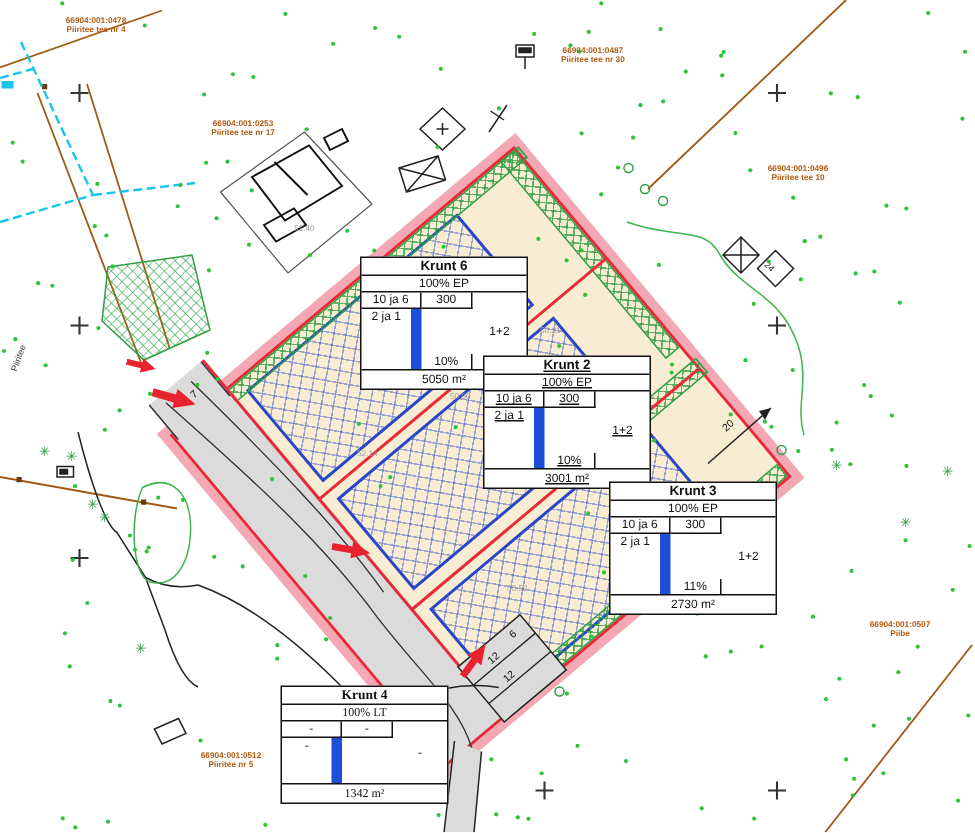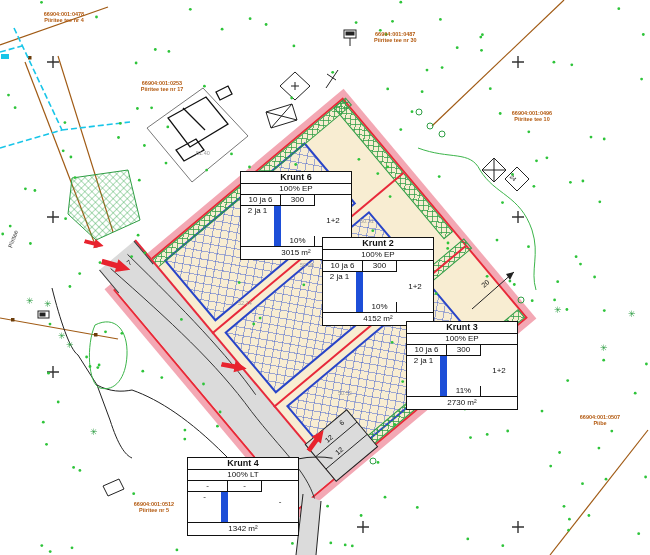--- a/index.html
+++ b/index.html
@@ -373,50 +373,50 @@
   <div class="kbox" style="left:240px;top:171px;">
     <div class="k-name">Krunt 6</div>
     <div class="k-use">100% EP</div>
     <div class="k-mid">
       <div class="ka">10 ja 6</div>
       <div class="kb">300</div>
       <div class="kc">2 ja 1</div>
       <div class="kd">10%</div>
       <div class="ke">1+2</div>
     </div>
-    <div class="k-area">3015 m²</div>
-  </div>
-
-  <div class="kbox" style="left:322px;top:237px;">
+    <div class="k-area">5050 m²</div>
+  </div>
+
+  <div class="kbox" style="left:322px;top:237px;text-decoration:underline;">
     <div class="k-name">Krunt 2</div>
     <div class="k-use">100% EP</div>
     <div class="k-mid">
       <div class="ka">10 ja 6</div>
       <div class="kb">300</div>
       <div class="kc">2 ja 1</div>
       <div class="kd">10%</div>
       <div class="ke">1+2</div>
     </div>
-    <div class="k-area">4152 m²</div>
+    <div class="k-area">3001 m²</div>
   </div>
 
   <div class="kbox" style="left:406px;top:321px;">
     <div class="k-name">Krunt 3</div>
     <div class="k-use">100% EP</div>
     <div class="k-mid">
       <div class="ka">10 ja 6</div>
       <div class="kb">300</div>
       <div class="kc">2 ja 1</div>
       <div class="kd">11%</div>
       <div class="ke">1+2</div>
     </div>
     <div class="k-area">2730 m²</div>
   </div>
 
-  <div class="kbox" style="left:187px;top:457px;">
+  <div class="kbox" style="left:187px;top:457px;font-family:Liberation Serif, serif;">
     <div class="k-name">Krunt 4</div>
     <div class="k-use">100% LT</div>
     <div class="k-mid">
       <div class="ka">-</div>
       <div class="kb">-</div>
       <div class="kc">-</div>
       <div class="kd"></div>
       <div class="ke">-</div>
     </div>
     <div class="k-area">1342 m²</div>

